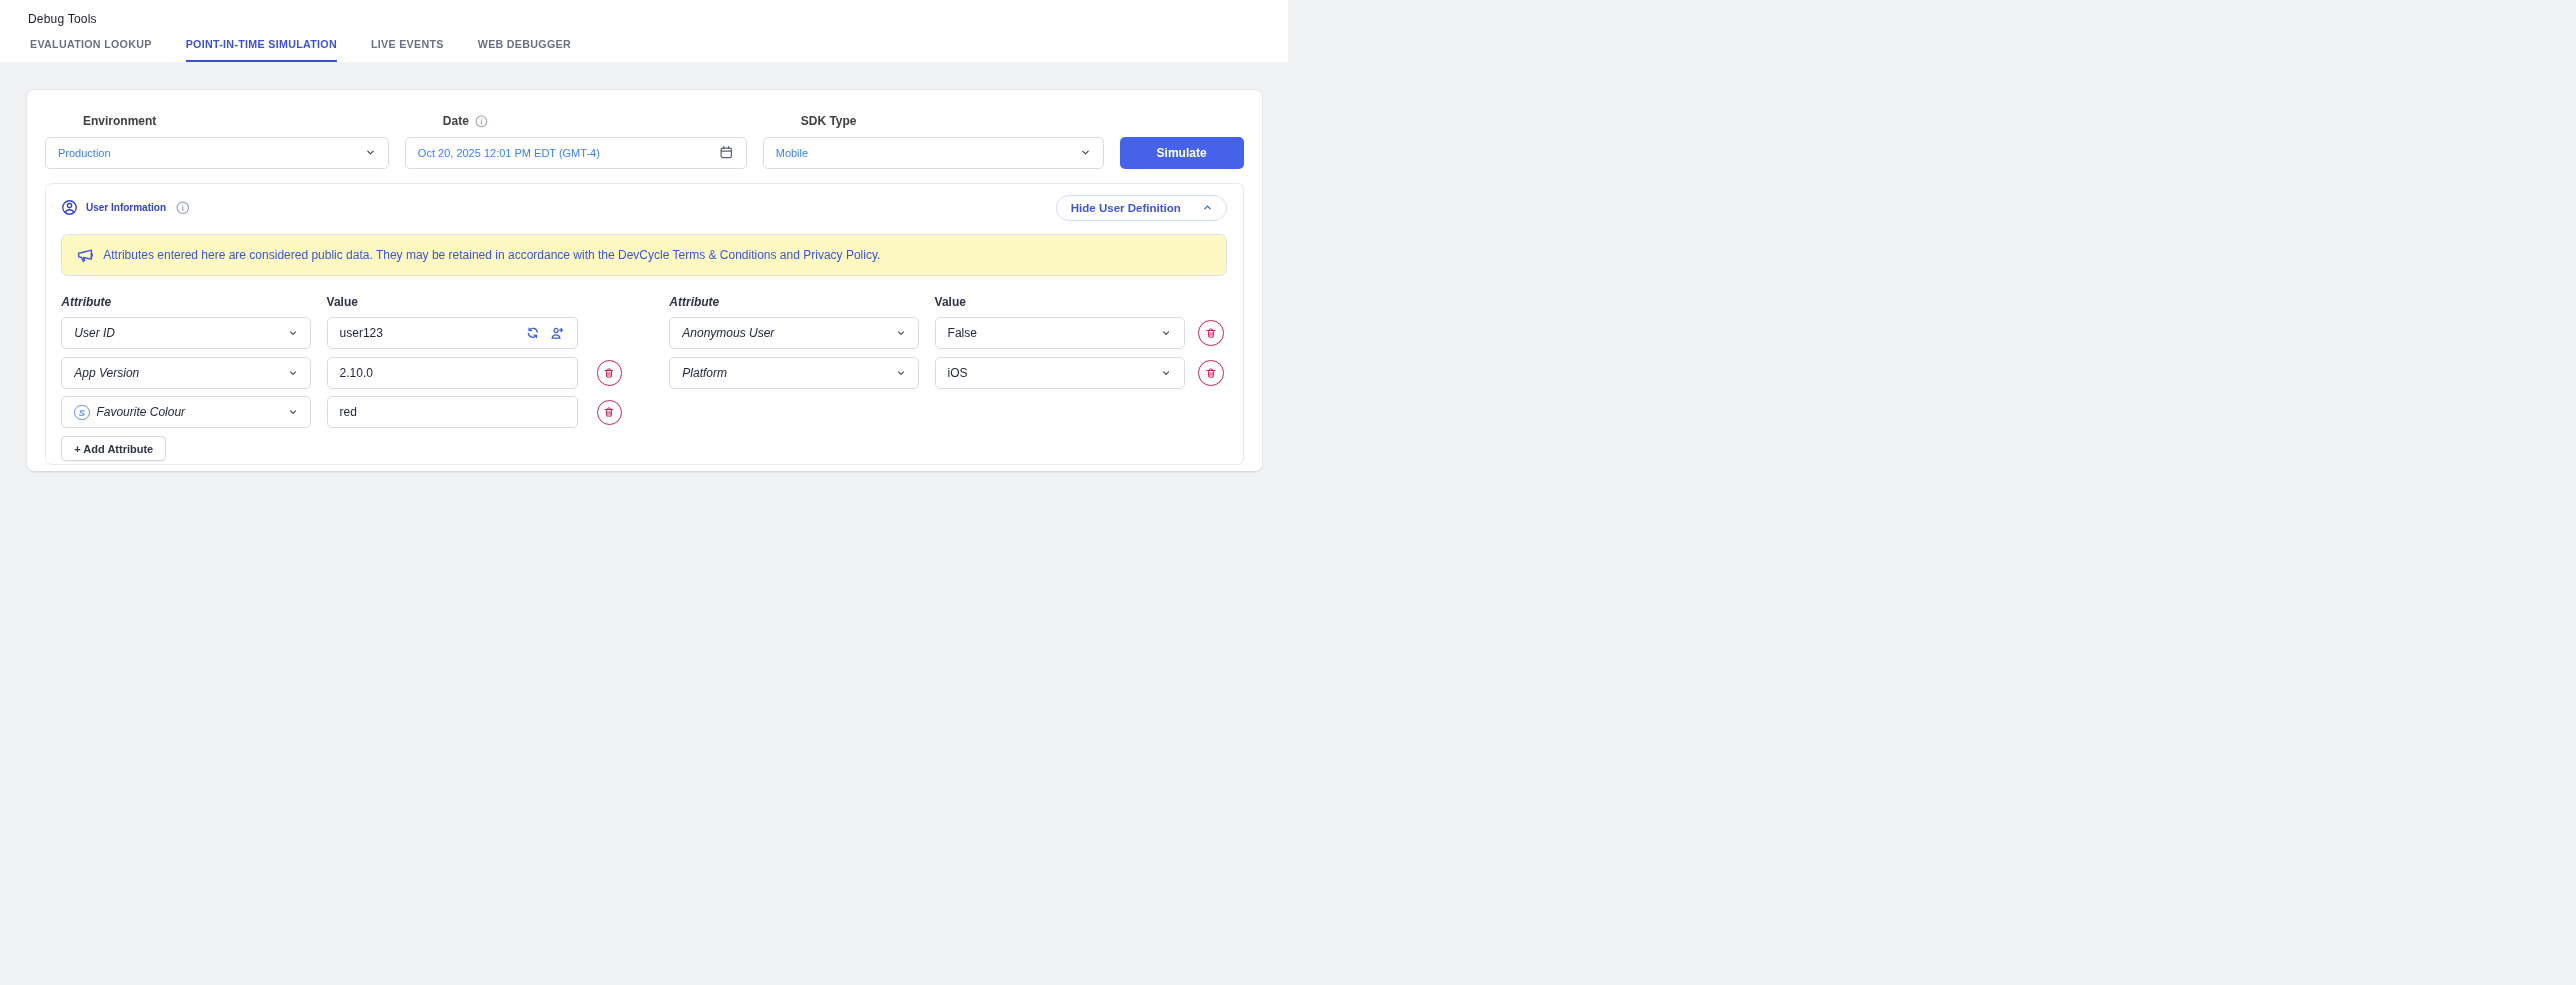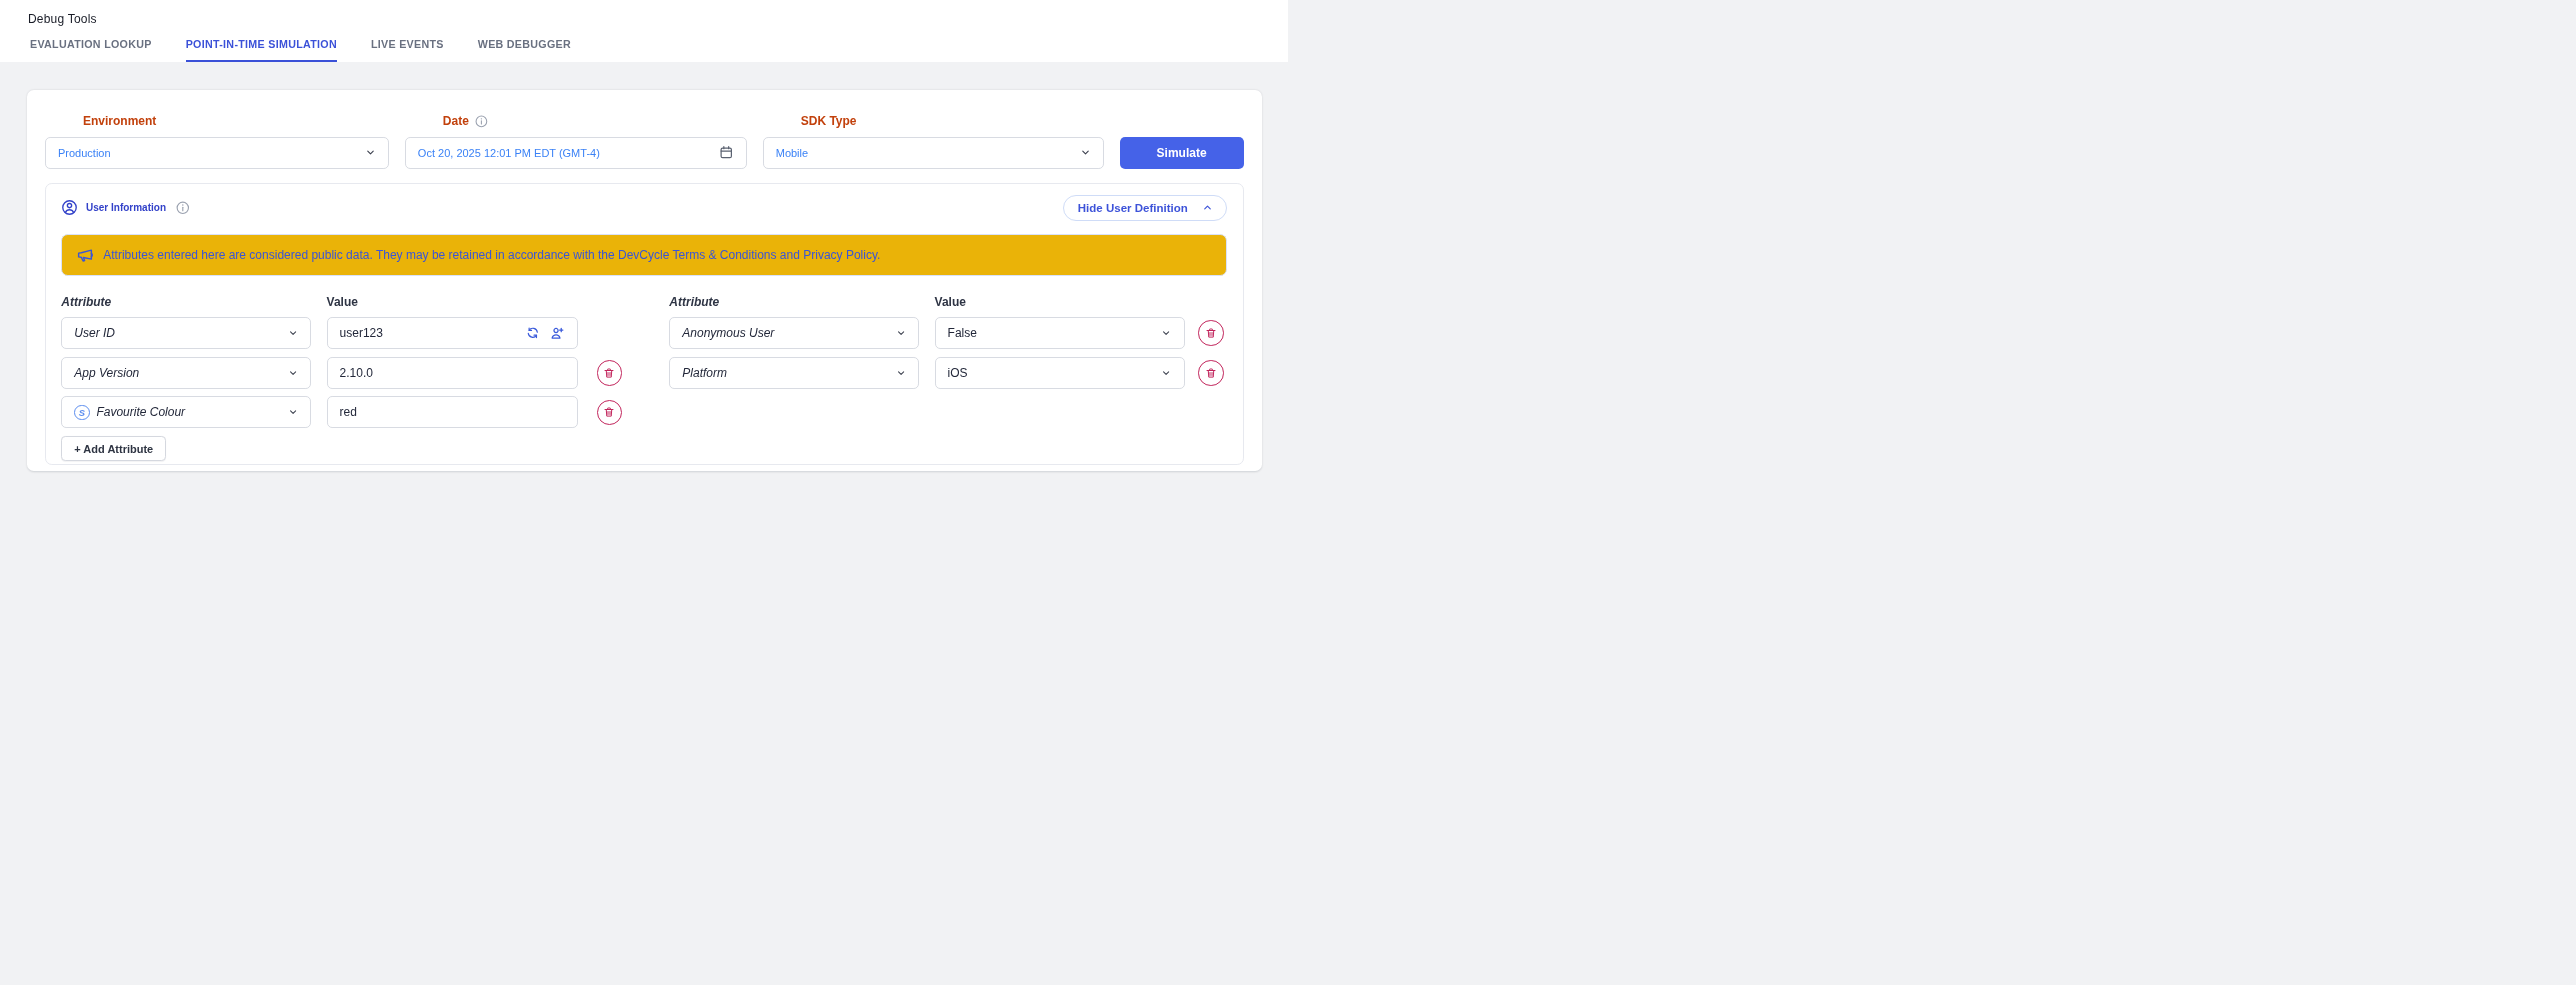--- a/index.html
+++ b/index.html
@@ -9,38 +9,38 @@
   .topbar { background:#ffffff; padding:12px 0 0 0; }
   .page-title { font-size:12px; font-weight:400; color:#191c27; padding:0 0 12px 28px; letter-spacing:0.2px; }
   .tabs { display:flex; gap:34px; padding-left:30px; }
   .tab { font-size:10.7px; font-weight:700; letter-spacing:0.3px; color:#697080; padding-bottom:10.2px; border-bottom:2.6px solid transparent; cursor:pointer; text-transform:uppercase; }
   .tab.active { color:#3b51d8; border-bottom-color:#3b51d8; }
 
   
   .content { padding:28px 26.4px 0 27px; }
   .card { background:#ffffff; border-radius:6.8px; box-shadow:0 0.9px 1.7px rgba(16,24,40,.07), 0 0.9px 2.6px rgba(16,24,40,.08); padding:24px 18px 12.8px 18px; height:381px; }
 
-  .field-label { font-size:12px; font-weight:700; color:#c2410c; margin-bottom:8.5px; display:flex; align-items:center; gap:6px;padding-left:38px; }
+  .field-label { font-size:12px; font-weight:700; color:#404040; margin-bottom:8.5px; display:flex; align-items:center; gap:6px;padding-left:38px; }
   .top-row { display:flex; justify-content:space-between; align-items:flex-end; }
   .control { position:relative; }
   .box { height:32px; border:0.9px solid #d8dbe2; border-radius:5.1px; background:#fff; display:flex; align-items:center; padding:0 12px; font-size:11px; color:#3b82f6; }
   .box .grow { flex:1; }
   .w-env { width:344px; }
   .w-date { width:342px; }
   .w-sdk { width:341px; }
 
   .btn-simulate { width:124px; height:32px; background:#4562e8; border:none; border-radius:5.1px; color:#ffffff; font-size:12px; font-weight:700; font-family:"Liberation Sans",sans-serif; cursor:pointer; }
 
   
   .section { margin-top:14.5px; border:0.9px solid #e7e9ef; border-radius:6.8px; padding:11px 15.3px 15.3px 15.3px; height:282px; }
   .section-head { display:flex; align-items:center; }
   .section-title { display:flex; align-items:center; gap:7.7px; font-size:10px; font-weight:700; color:#3342c9; }
-  .pill { margin-left:auto; display:flex; align-items:center; gap:14px; height:25.6px; padding:0 13.6px; border:0.9px solid #cfdcf7; border-radius:852px; background:#fff; color:#3d53d9; font-size:11.5px; font-weight:700; cursor:pointer; }
-
-  .notice { margin-top:13.6px; height:42px; background:#eab308; border:0.9px solid #d9e2f9; border-radius:6.8px; display:flex; align-items:center; padding:0 13.6px; gap:9.4px; }
+  .pill { margin-left:auto; display:flex; align-items:center; gap:21px; height:25.6px; padding:0 13.6px; border:0.9px solid #cfdcf7; border-radius:852px; background:#fff; color:#3d53d9; font-size:11.5px; font-weight:700; cursor:pointer; }
+
+  .notice { margin-top:13.6px; height:42px; background:#fef9c3; border:0.9px solid #d9e2f9; border-radius:6.8px; display:flex; align-items:center; padding:0 13.6px; gap:9.4px; }
   .notice-text { font-size:12px; color:#3a55d6; }
 
   .col-heads { display:flex; margin-top:19px; font-size:12px; font-weight:700; color:#2e3444; }
   .attr-row { display:flex; align-items:center; margin-top:7.7px; }
   .half-l { display:flex; align-items:center; width:561px; flex:none; }
   .half-r { display:flex; align-items:center; width:554px; flex:none; margin-left:47px; }
   .w-attr { width:250px; flex:none;font-style:italic; }
   .w-val-l { width:251px; flex:none; margin-left:15.3px; }
   .w-val-r { width:250px; flex:none; margin-left:15.3px; }
   .sel, .inp { height:32px; border:0.9px solid #d8dbe2; border-radius:5.1px; background:#fff; display:flex; align-items:center; padding:0 12px; font-size:12px; color:#23283a; gap:6.8px; }

